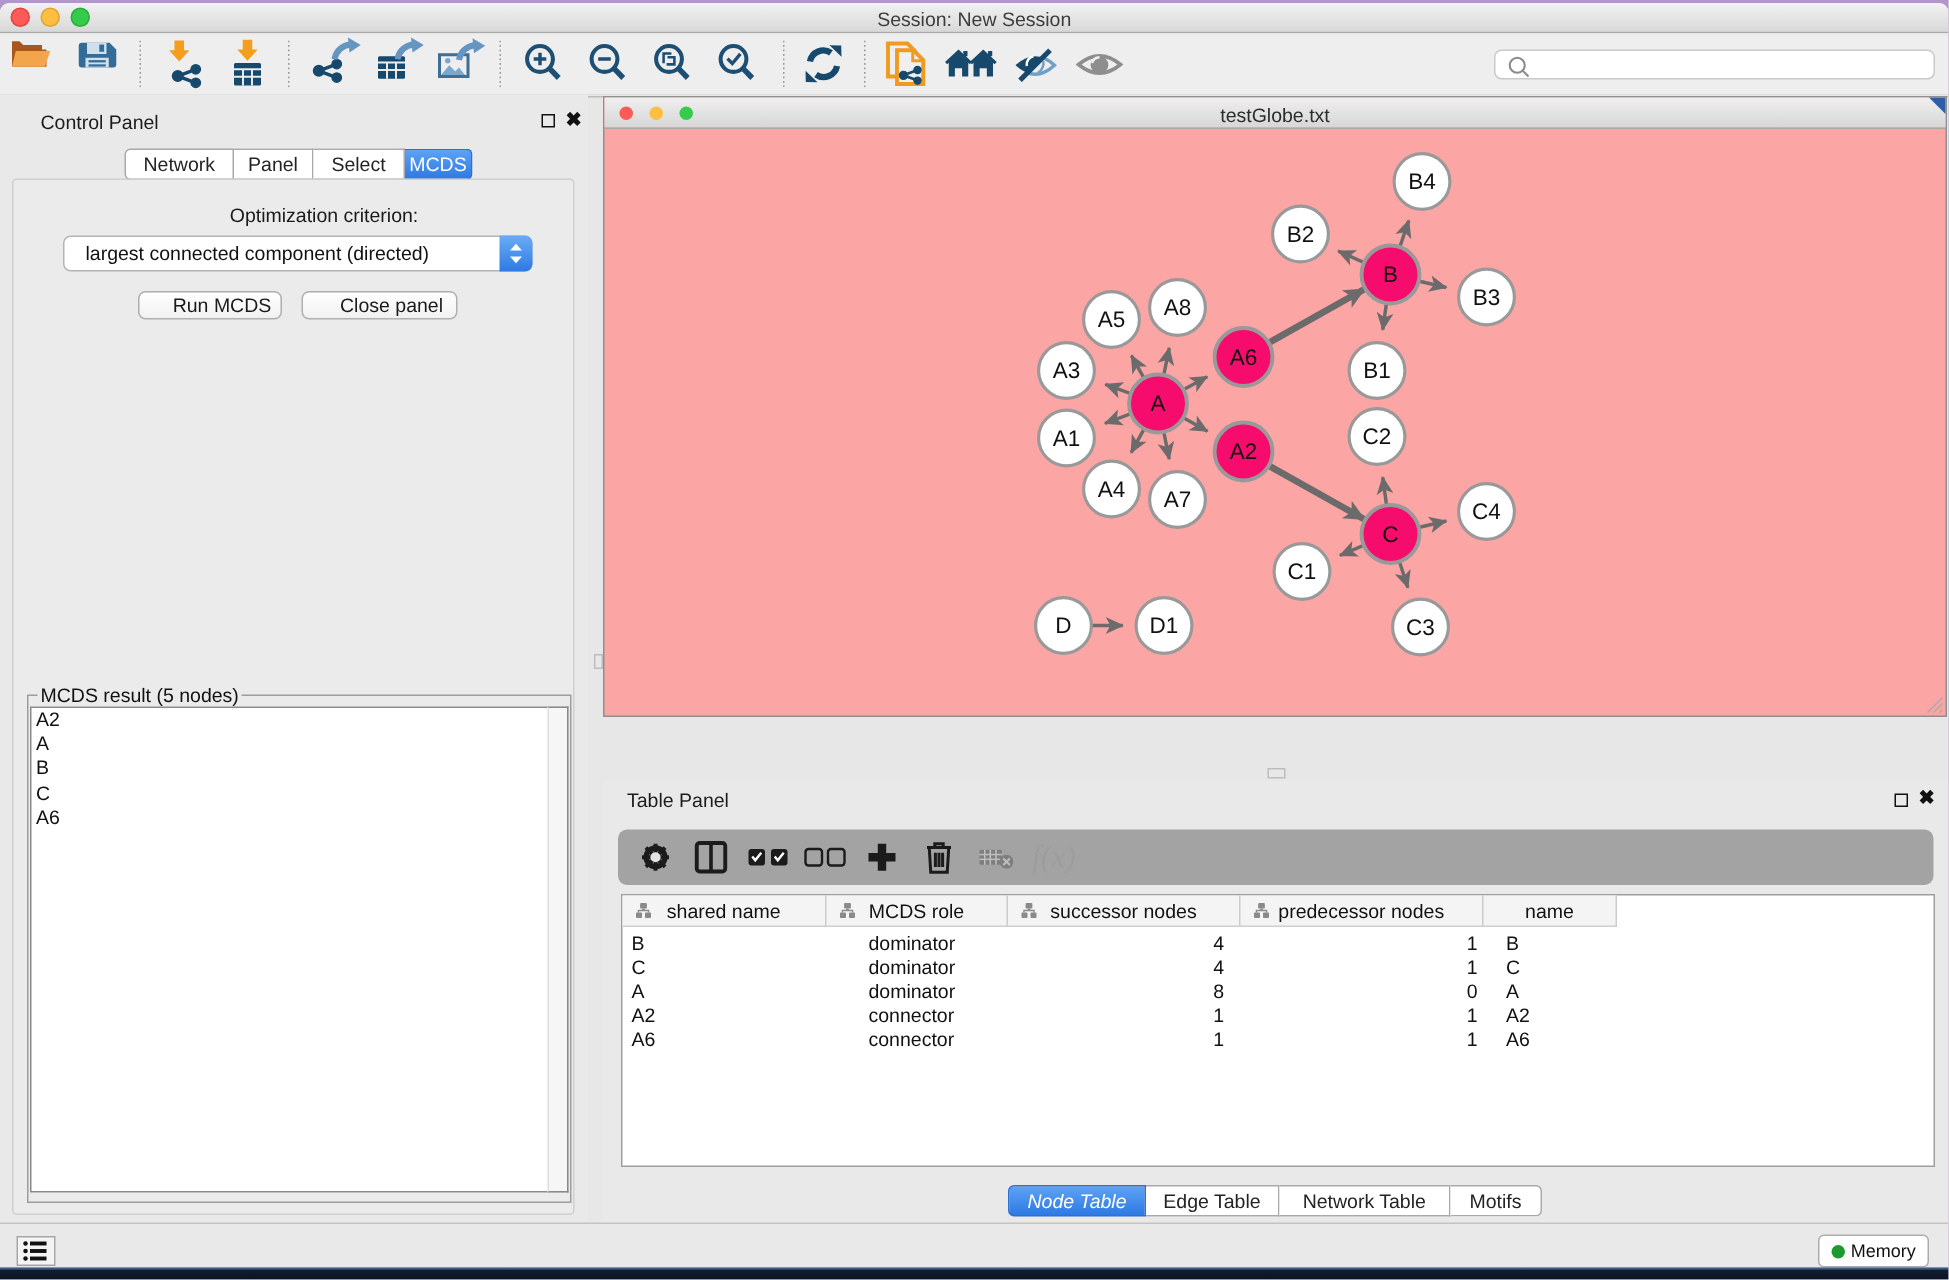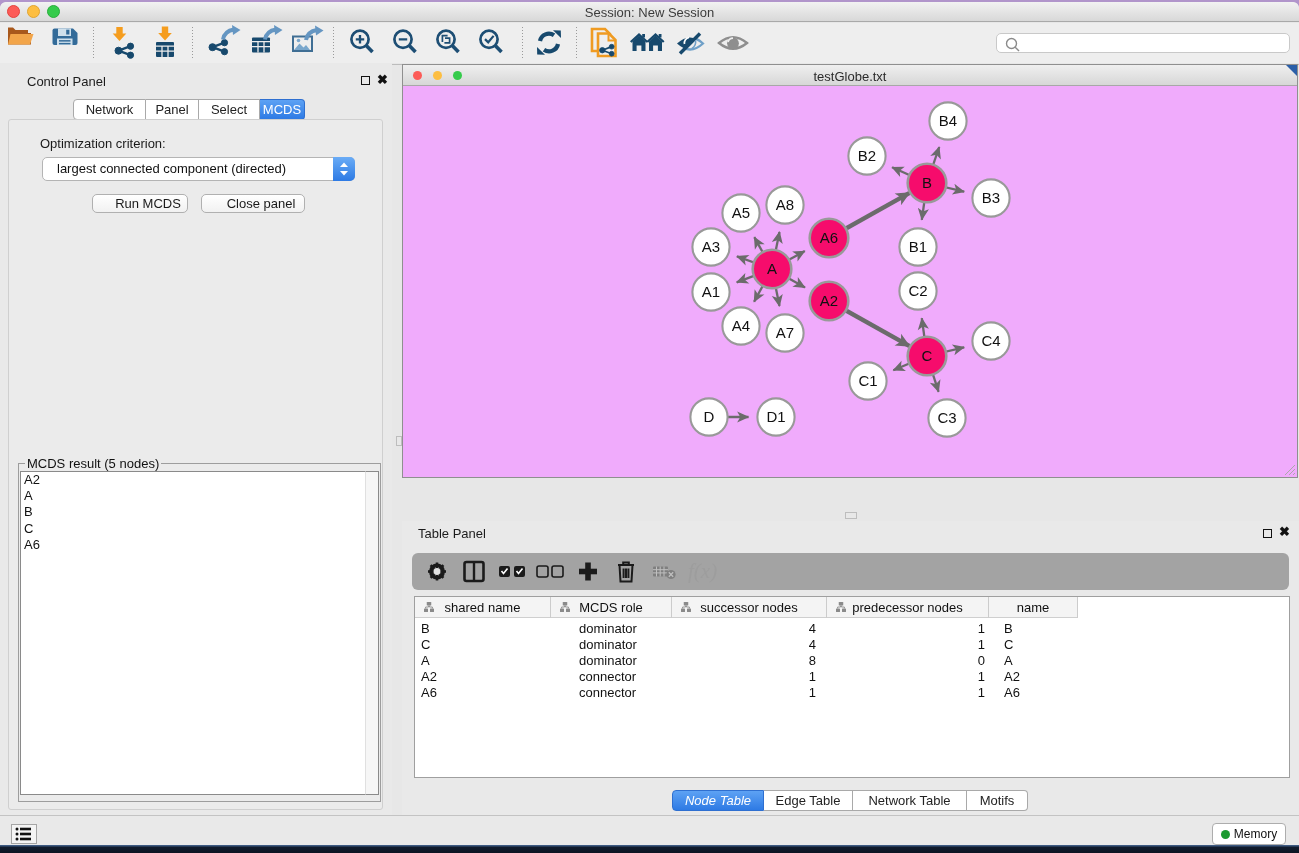--- a/index.html
+++ b/index.html
@@ -35,41 +35,41 @@
 
 .tabrow { position:absolute; display:flex; }
 .tab { height:21px; line-height:20px; font-size:13px; color:#232323; background:#fff;
   border:1px solid #a9a9a9; border-left:none; text-align:center; }
 .tab.first { border-left:1px solid #a9a9a9; border-radius:4px 0 0 4px; }
 .tab.last { border-radius:0 4px 4px 0; }
 .tab.sel { background:linear-gradient(#5da2f4,#2e7ae4); color:#fff; border-color:#2e6fd0; }
 
 #ctrl-content { position:absolute; left:8px; top:56px; width:375px; height:691px;
   border:1px solid #cfcfcf; border-radius:3px; background:#ebebeb; }
-#optlabel { position:absolute; left:0; top:73px; width:392px; font-size:13px; color:#1a1a1a;padding-left:40px; }
+#optlabel { position:absolute; left:0; top:73px; width:392px; text-align:center; font-size:13px; color:#1a1a1a;padding-left:40px; }
 #dropdown { position:absolute; left:42px; top:94px; width:313px; height:24px; background:#fff;
   border:1px solid #b4b4b4; border-radius:5px; font-size:13px; color:#111; line-height:22px; padding-left:14px; }
 #dd-btn { position:absolute; right:-1px; top:-1px; width:22px; height:24px; border-radius:0 5px 5px 0;
   background:linear-gradient(#6aacf6,#2d7ae4); }
 .btn { position:absolute; height:19px; background:linear-gradient(#ffffff,#f1f1f1);
   border:1px solid #b0b0b0; border-radius:5px; font-size:13px; color:#1a1a1a;
   text-align:center; line-height:17px;padding-left:16px; }
 
 #fieldset { position:absolute; left:18px; top:400px; width:363px; height:339px;
   border:1px solid #9d9d9d; }
 #fieldset-legend { position:absolute; left:6px; top:-8px; background:#ebebeb; padding:0 2px;
   font-size:13px; color:#111; }
 #listbox { position:absolute; left:1px; top:7px; width:359px; height:324px; background:#fff;
   border:1px solid #8a8a8a; font-size:13px; color:#111; }
 #listbox .li { padding-left:3px; height:16.2px; line-height:16.2px; }
 #listbox-sb { position:absolute; right:1px; top:7px; width:14px; height:324px;
   background:#f6f6f6; border-left:1px solid #e0e0e0; border-right:1px solid #8a8a8a; border-top:1px solid #8a8a8a; border-bottom:1px solid #8a8a8a; }
 
 #netwin { position:absolute; left:402px; top:1px; width:896px; height:414px;
-  background:#f0abfc; border:1px solid #8f8f8f; }
+  background:#fca5a5; border:1px solid #8f8f8f; }
 #net-titlebar { position:absolute; left:0; top:0; width:100%; height:21px;
   background:linear-gradient(#efefef,#d7d7d7); border-bottom:1px solid #a8a8a8; }
 #net-titlebar .tl { position:absolute; top:6px; width:9px; height:9px; border-radius:50%; }
 #net-title-text { position:absolute; top:4px; width:100%; text-align:center; font-size:13px; color:#2b2b2b; }
 #net-corner { position:absolute; right:0; top:0; width:0; height:0;
   border-top:11px solid #2b5fa8; border-left:11px solid transparent; }
 
 #tablepanel { position:absolute; left:402px; top:458px; width:897px; height:294px; background:#e9e9e9; }
 #tp-title { position:absolute; left:16px; top:5px; font-size:13px; color:#1c1c1c; }
 #tp-toolbar { position:absolute; left:10px; top:32px; width:877px; height:37px;
@@ -274,21 +274,21 @@
         <line x1="12.2" y1="12.2" x2="16" y2="16" stroke="#8b8b8b" stroke-width="1.4"></line>
       </svg>
     </div>
   </div>
   <div id="mainarea">
     <div class="abs" style="left:0; top:1px; width:1299px; height:1px; background:#bcbcbc;"></div>
     <div id="ctrlpanel">
       <div id="ctrl-title">Control Panel</div>
       <div class="winbtn-sq" style="left:361px"></div>
       <div class="winbtn-x" style="left:377px">✖</div>
-      <div class="tabrow" style="left:73px; top:36px;">
+      <div class="tabrow" style="left:83px; top:36px;">
         <div class="tab first" style="width:73px;">Network</div>
         <div class="tab" style="width:53px;">Panel</div>
         <div class="tab" style="width:61px;">Select</div>
         <div class="tab sel last" style="width:45px;">MCDS</div>
       </div>
       <div id="ctrl-content"></div>
       <div id="optlabel">Optimization criterion:</div>
       <div id="dropdown">largest connected component (directed)
         <div id="dd-btn">
           <svg width="22" height="24" viewBox="0 0 22 24">

